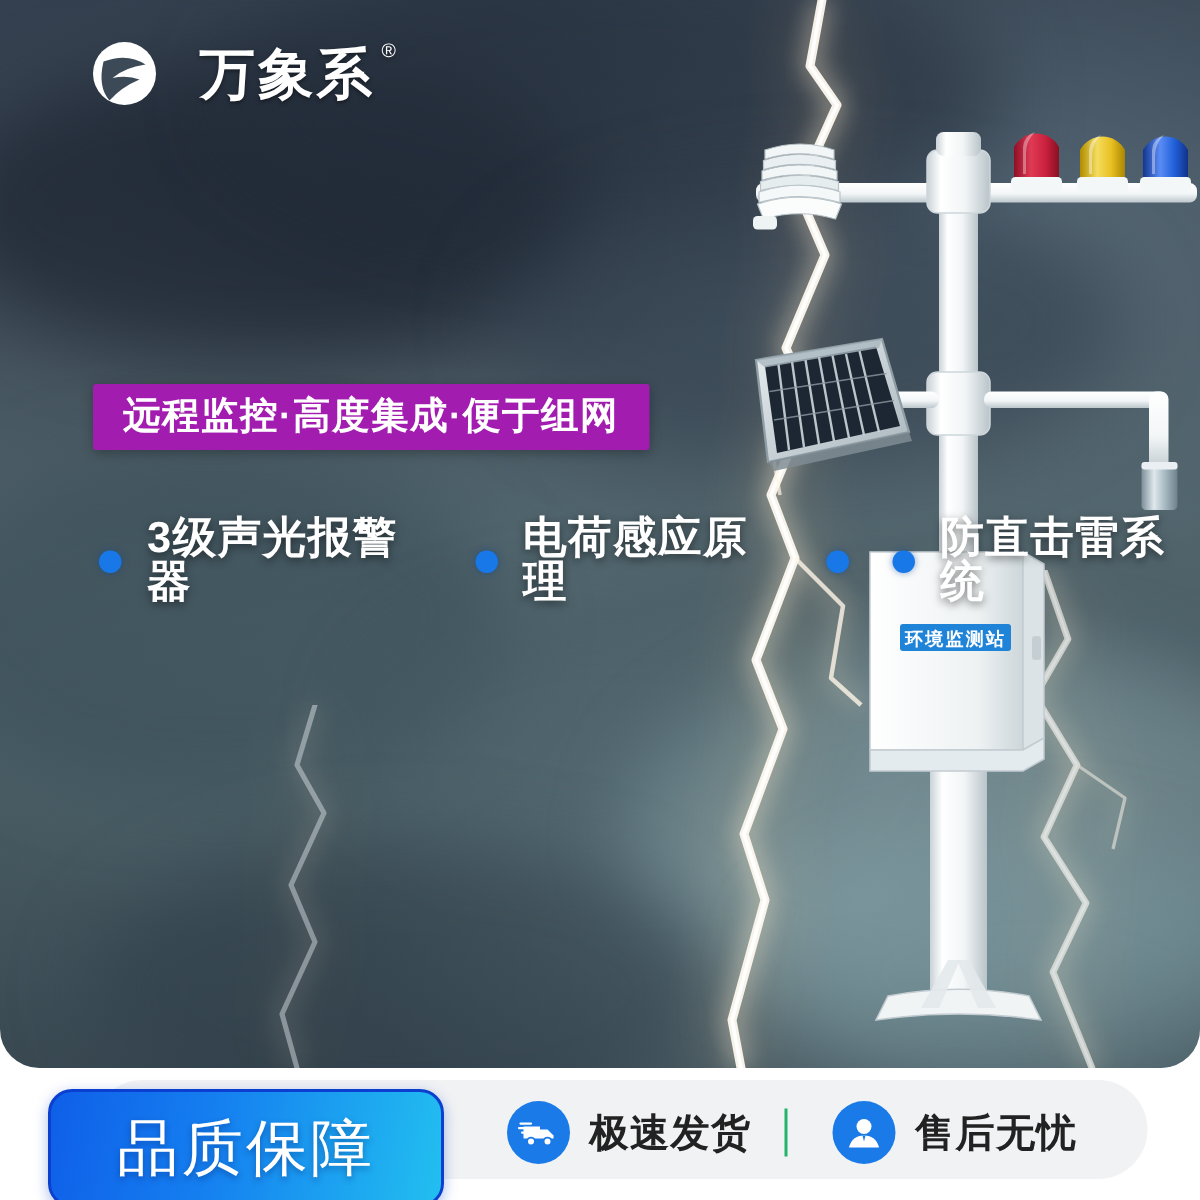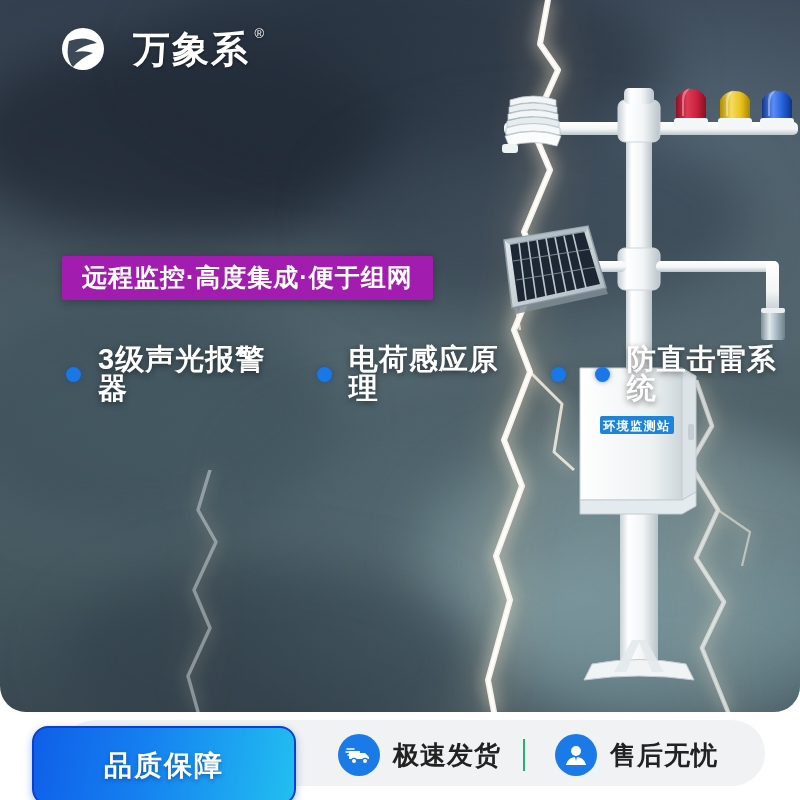--- a/index.html
+++ b/index.html
@@ -59,21 +59,21 @@
   .product{position:absolute;left:460px;top:80px;width:360px;height:620px;font-weight:bold;}
 
   
   .trustbar{position:absolute;left:0;top:712px;width:800px;height:88px;background:#fff;}
   .pill{position:absolute;left:62px;top:8px;width:703px;height:66px;background:#f1f2f4;
         border-radius:33px;}
   .quality{position:absolute;left:32px;top:14px;width:260px;height:75px;border-radius:16px;
            background:linear-gradient(100deg,#0f5fe8 0%,#1580f0 42%,#22bff0 100%);
            border:2px solid #0b3fd0;box-shadow:0 3px 9px rgba(12,70,190,.35);
            display:flex;align-items:center;justify-content:center;}
-  .quality-label{color:#fff;font-size:28px;font-weight:bold;letter-spacing:2px;line-height:1;
+  .quality-label{color:#fff;font-size:41px;font-weight:normal;letter-spacing:2px;line-height:1;
                  text-shadow:0 2px 4px rgba(0,40,120,.45);}
   .trust-item{position:absolute;top:22px;display:flex;align-items:center;gap:13px;}
   .ti-ship{left:338px;}
   .ti-service{left:555px;align-items:center;}
   .trust-icon{width:42px;height:42px;border-radius:50%;background:#1a7ae8;flex:0 0 auto;
               display:flex;align-items:center;justify-content:center;}
   .trust-label{color:#222;font-size:26px;font-weight:bold;letter-spacing:1px;line-height:1;}
   .divider{position:absolute;left:523px;top:27px;width:2px;height:32px;background:#24b36a;}
 </style>
 </head>

